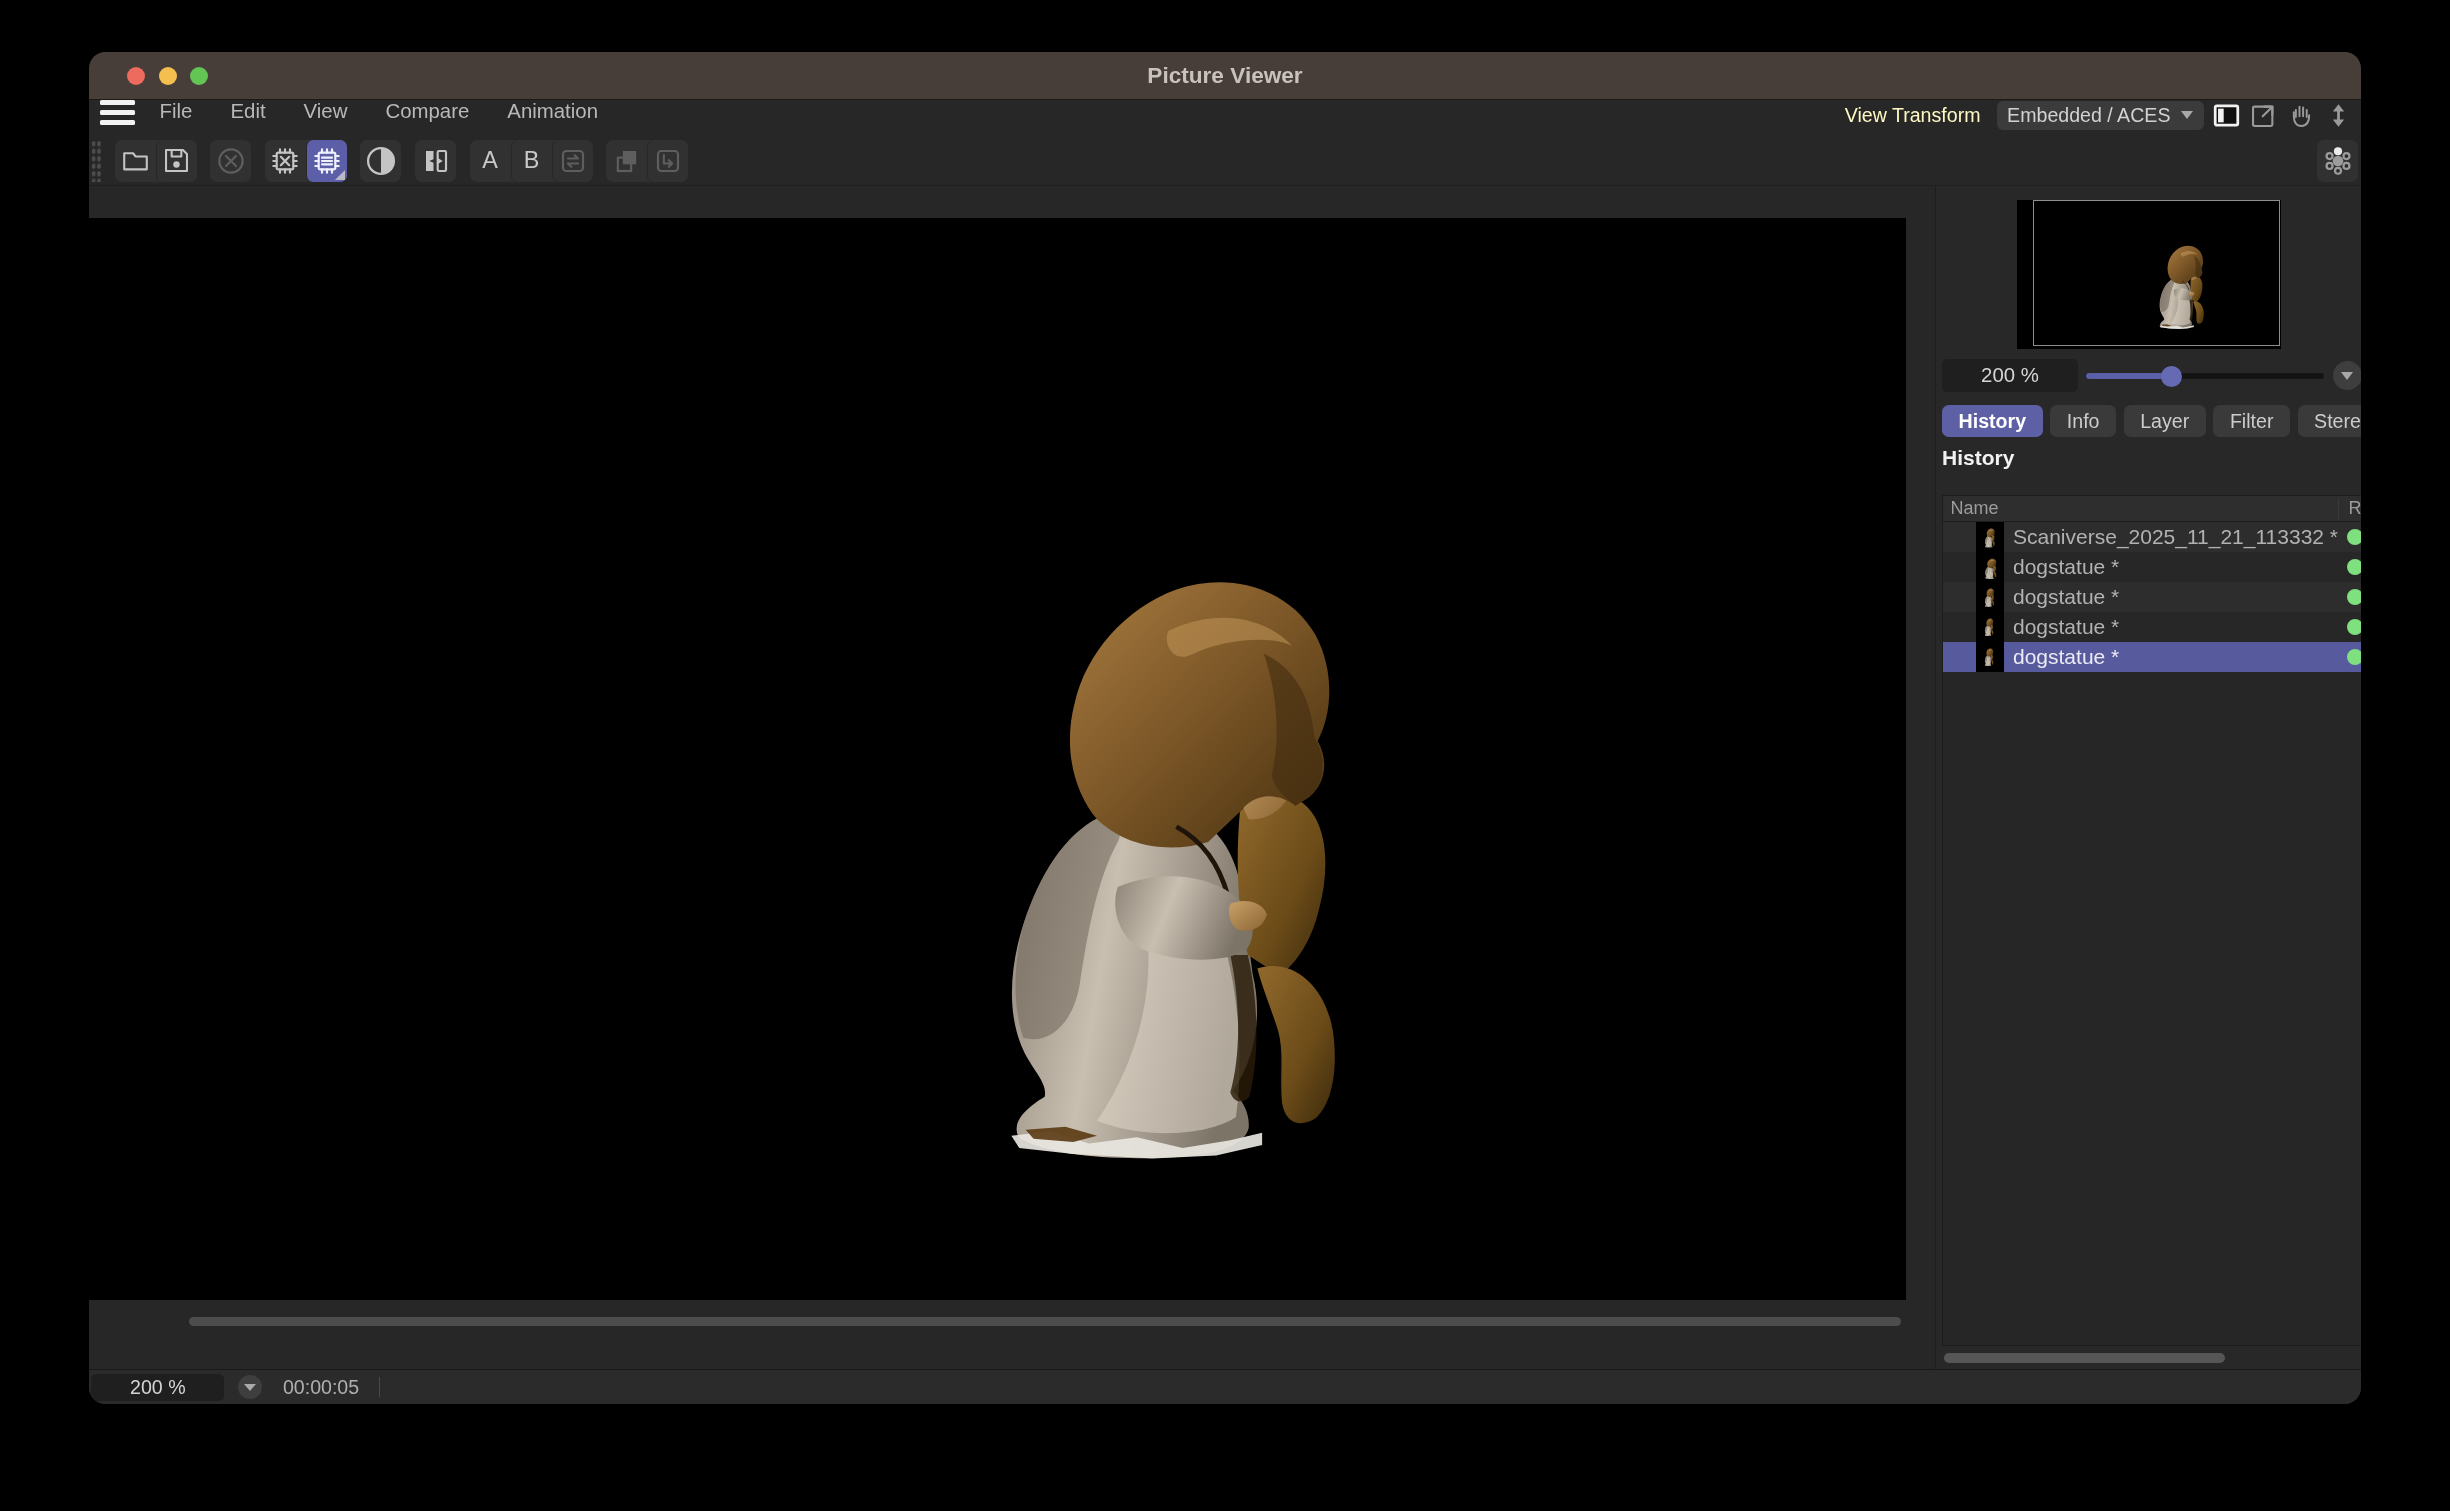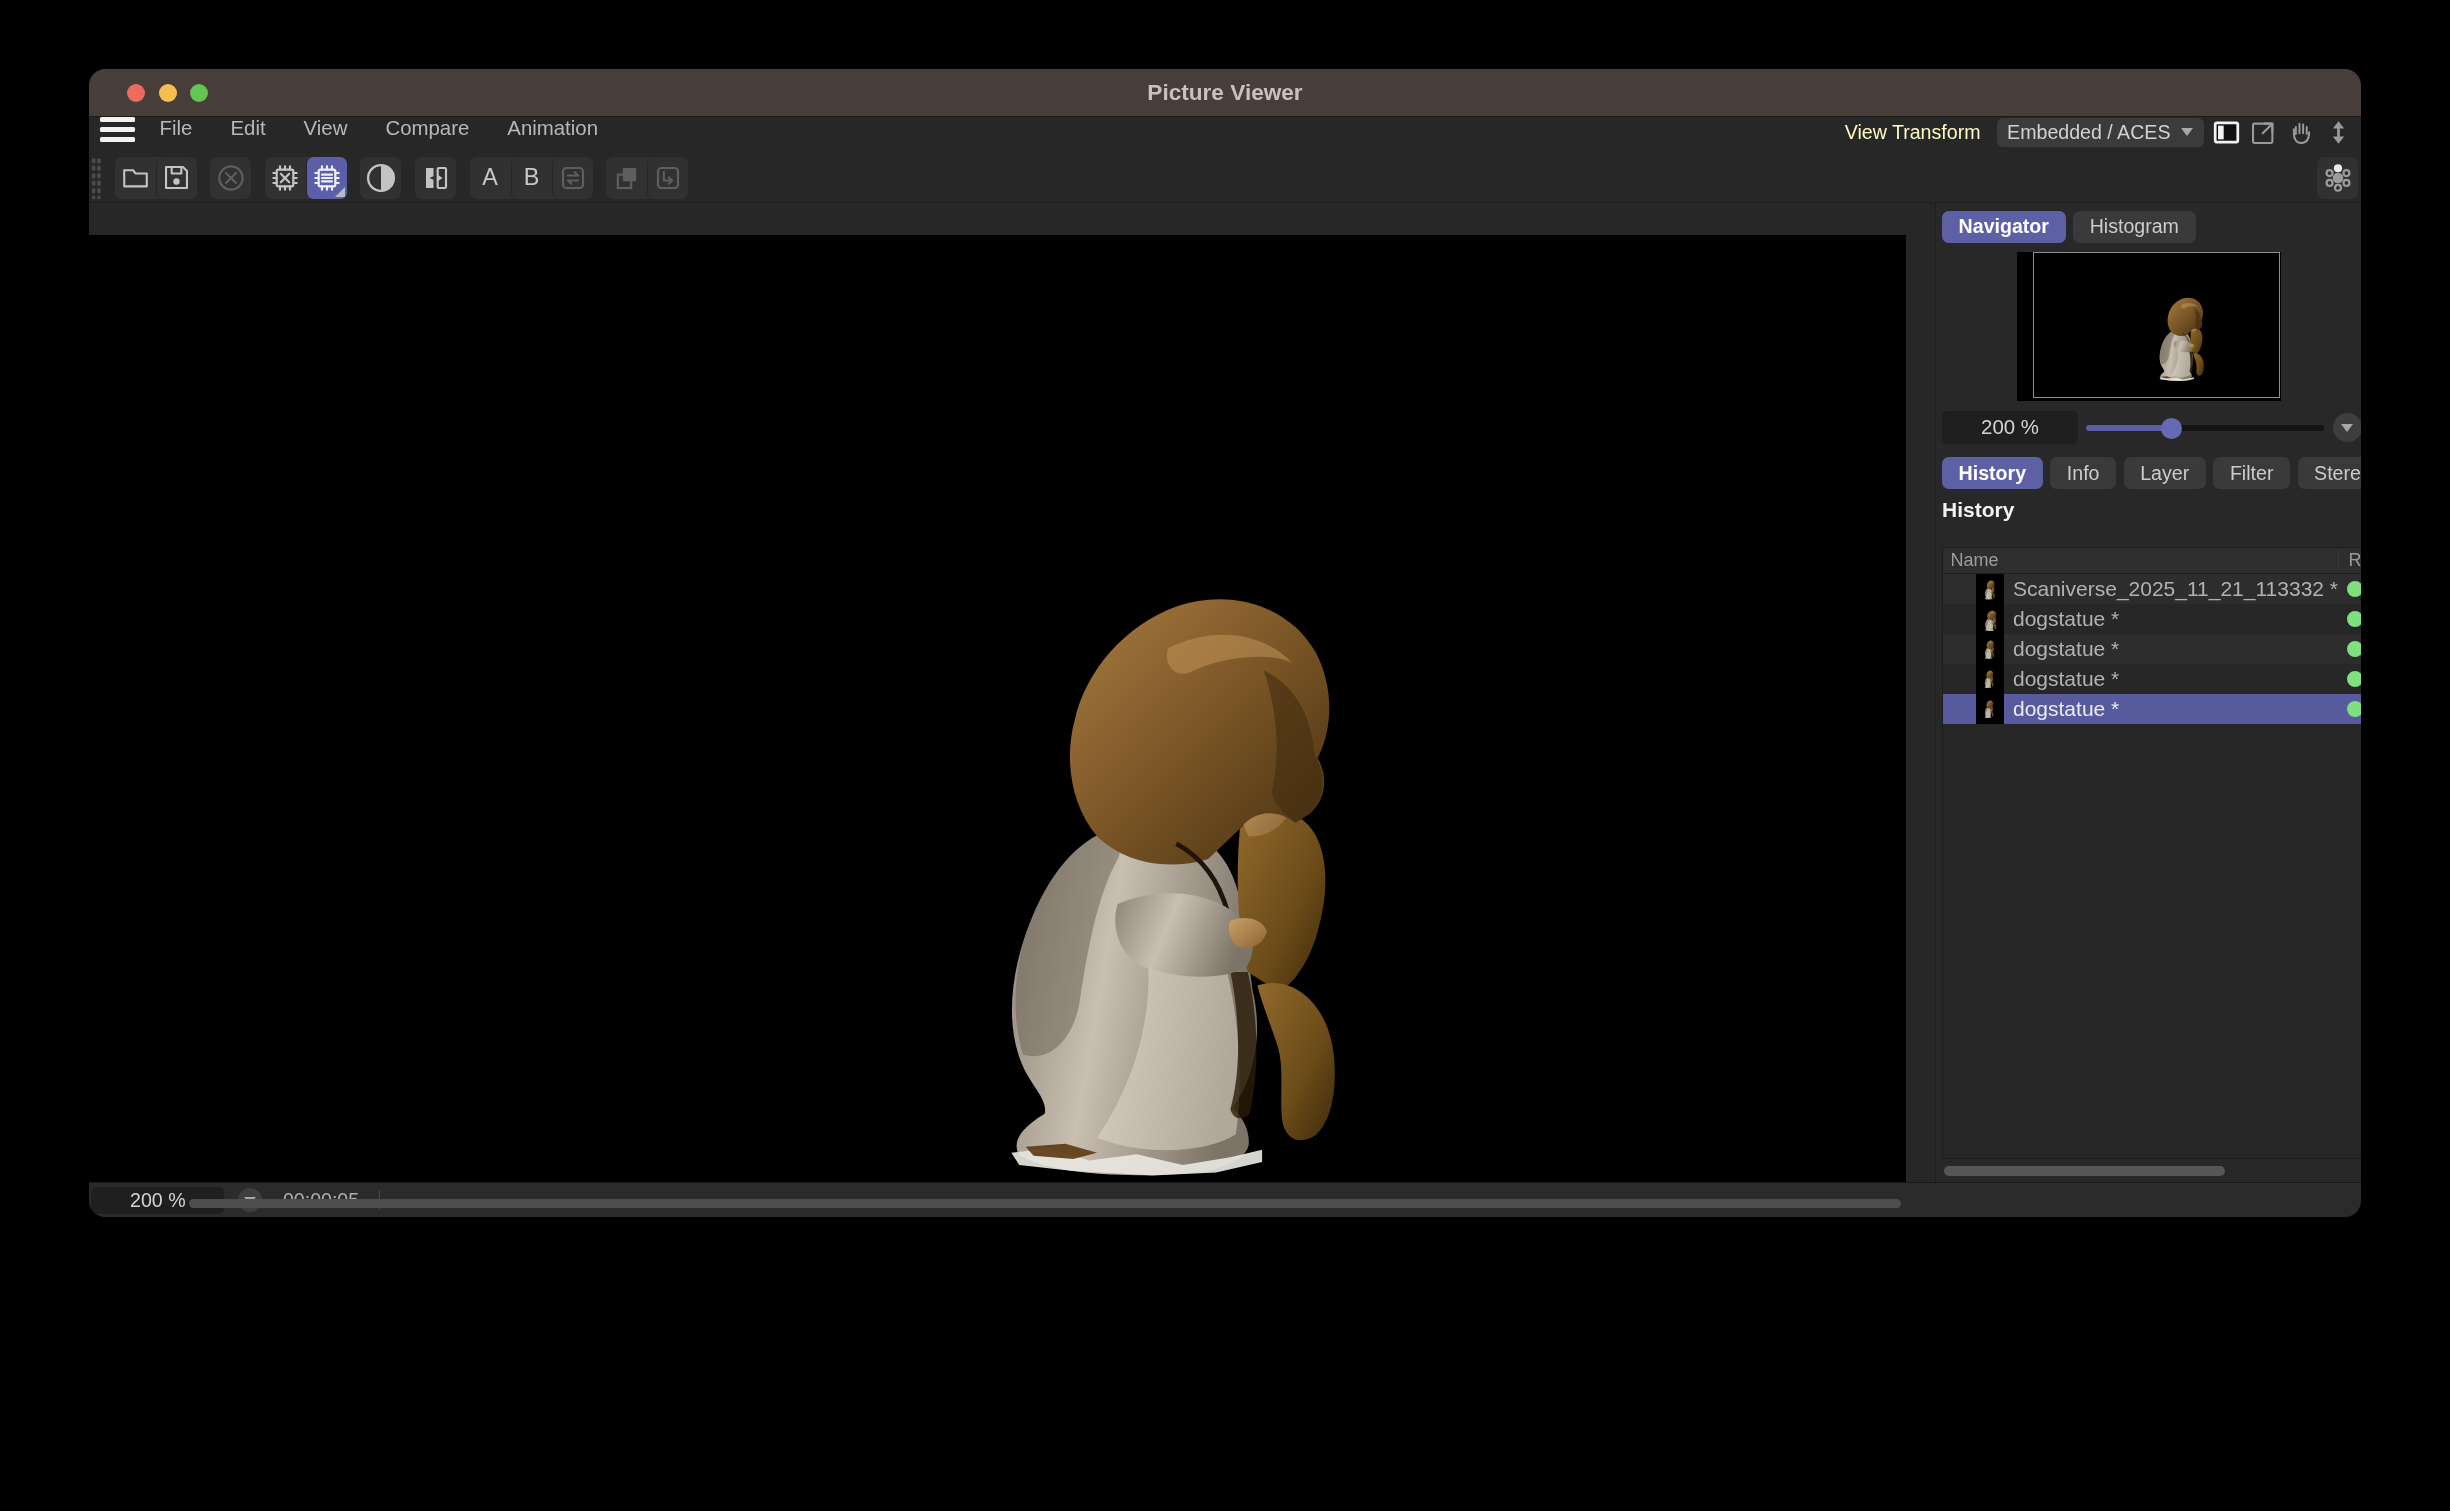--- a/index.html
+++ b/index.html
@@ -1,19 +1,19 @@
 <!DOCTYPE html>
 <html style="font-size:12px"><head>
 <meta charset="utf-8">
 <style>
   * { margin:0; padding:0; box-sizing:border-box; }
   html,body { width:2450px; height:1512px; background:#000; overflow:hidden;
               font-family:"Liberation Sans","DejaVu Sans",sans-serif; }
 
-  .window { position:absolute; left:89px; top:69px; width:2272px; height:1148px;
+  .window { position:absolute; left:89px; top:52px; width:2272px; height:1352px;
             background:#272727; border-radius:16.6px; overflow:hidden;
             display:flex; flex-direction:column; }
 
   
   .titlebar { height:48px; background:#473e39; flex:0 0 auto; position:relative;
               display:flex; align-items:center; justify-content:center;
               border-bottom:1.5px solid #1d1916; }
   .traffic { position:absolute; left:38px; top:0; height:100%; display:flex; align-items:center; gap:13.6px; }
   .light { width:18px; height:18px; border-radius:50%; }
   .light.red{ background:#ed6a5e; } .light.yellow{ background:#f5bf4f; } .light.green{ background:#62c554; }
@@ -373,24 +373,20 @@
             <use href="#statue-g"></use>
           </svg>
       </div>
       <div class="hscroll-strip">
         <div class="hscroll-thumb"></div>
       </div>
     </div>
 
     <div class="panel">
 
-      <div class="tabrow">
-        <div class="tab active">Navigator</div>
-        <div class="tab">Histogram</div>
-      </div>
 
       <div class="preview">
         <div class="preview-black">
           <div class="preview-frame">
             <svg class="statue-thumb" viewBox="0 0 470 800" preserveAspectRatio="none">
                 <use href="#statue-g"></use>
               </svg>
           </div>
         </div>
       </div>

